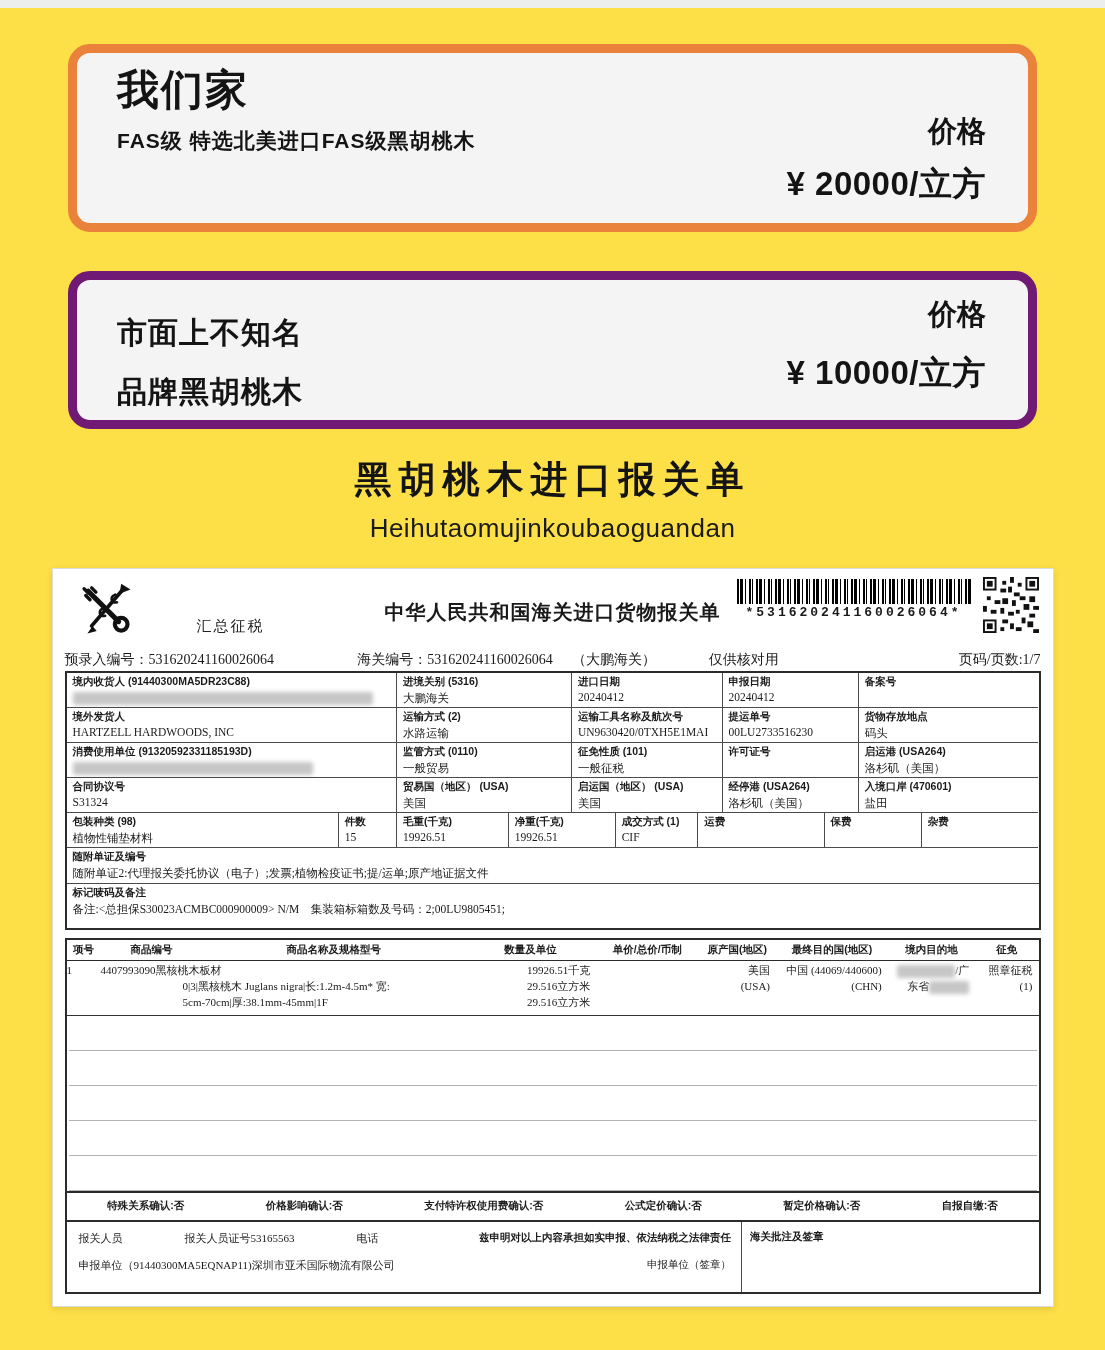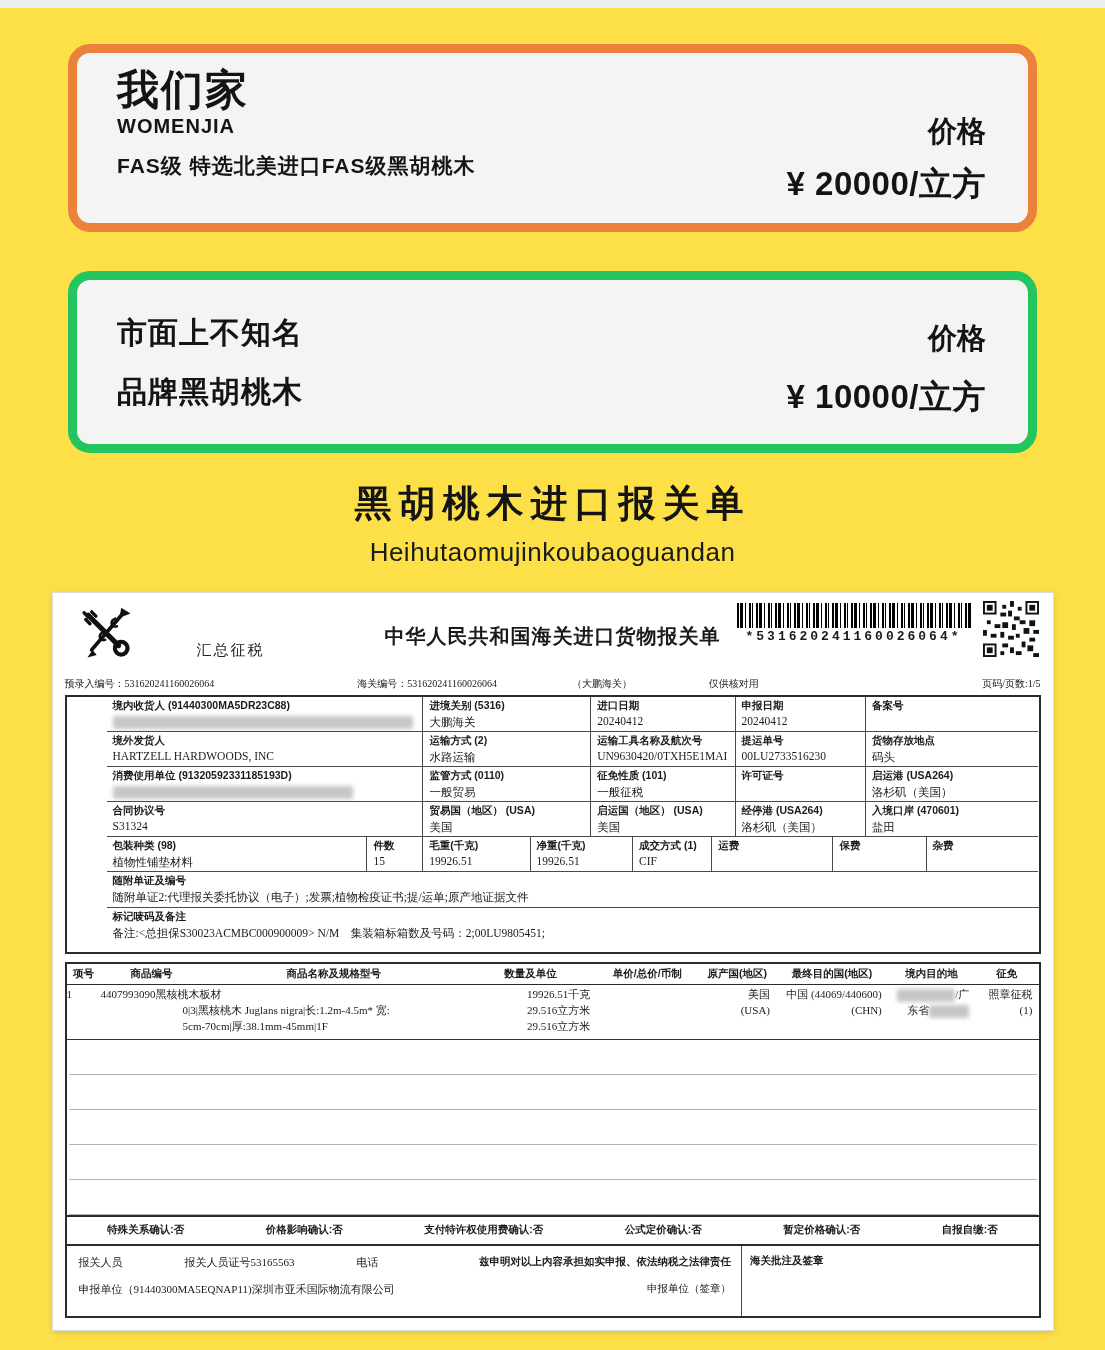--- a/index.html
+++ b/index.html
@@ -2,21 +2,21 @@
 <html><head>
 <meta charset="utf-8">
 <style>
   html,body{margin:0;padding:0;background:#eceded;}
   .canvas{width:1105px;height:1350px;margin:8px auto;background:#fde047;overflow:hidden;position:relative;
           font-family:"Liberation Sans","DejaVu Sans",sans-serif;color:#141414;}
 
   
   .promo{box-sizing:border-box;margin:0 68px;border-radius:22px;background:#f4f4f4;display:flex;align-items:stretch;}
   .promo-ours{margin-top:36px;height:188px;border:9px solid #ea823c;padding:14px 42px 16px 40px;}
-  .promo-market{margin-top:39px;height:182px;border:9px solid #22c55e;padding:24px 42px 24px 40px;}
+  .promo-market{margin-top:39px;height:158px;border:9px solid #701a75;padding:24px 42px 24px 40px;}
   .p-left{flex:1;display:flex;flex-direction:column;justify-content:flex-start;}
   .p-right{display:flex;flex-direction:column;justify-content:flex-end;align-items:flex-end;text-align:right;}
   .brand-zh{font-size:42px;font-weight:900;line-height:1.1;letter-spacing:2px;}
   .brand-en{font-size:20px;font-weight:800;letter-spacing:1px;margin-top:2px;}
   .p-desc{font-size:21px;font-weight:700;margin-top:14px;letter-spacing:1px;white-space:nowrap;}
   .price-label{font-size:29px;font-weight:600;margin-bottom:10px;}
   .price-value{font-size:33px;font-weight:800;letter-spacing:.5px;}
   .p-line{font-size:30px;font-weight:700;line-height:1.95;letter-spacing:1px;}
   .promo-market .price-label{margin-bottom:16px;}
 
@@ -32,25 +32,25 @@
   .d-head{position:relative;height:70px;}
   .emblem{position:absolute;left:14px;top:4px;width:54px;height:56px;}
   .stamp{position:absolute;left:132px;top:40px;font-size:15px;letter-spacing:2px;color:#222;}
   .d-title{text-align:center;padding-top:22px;font-size:20px;font-weight:700;letter-spacing:1px;
            font-family:"Liberation Sans","DejaVu Sans",sans-serif;}
   .barcode-wrap{position:absolute;right:70px;top:2px;width:234px;text-align:center;}
   .barcode{height:25px;background:repeating-linear-gradient(90deg,#000 0 2px,#fff 2px 3px,#000 3px 6px,#fff 6px 8px,#000 8px 9px,#fff 9px 12px,#000 12px 14px,#fff 14px 15px,#000 15px 16px,#fff 16px 19px);}
   .barcode-num{font-family:"Liberation Mono","DejaVu Sans Mono",monospace;font-size:13px;font-weight:700;letter-spacing:3px;margin-top:1px;white-space:nowrap;}
   .qr{position:absolute;right:2px;top:0;width:56px;height:56px;}
 
-  .meta{display:flex;font-size:10px;margin-top:4px;height:18px;align-items:center;}
+  .meta{display:flex;font-size:14px;margin-top:4px;height:18px;align-items:center;}
   .meta .m1{width:30%;} .meta .m2{width:22%;} .meta .m3{width:14%;} .meta .m4{width:21%;} .meta .m5{flex:1;text-align:right;}
 
   .itable{border:2px solid #2b2b2b;margin-top:2px;}
-  .irow{display:grid;padding-left:40px;}
+  .irow{display:grid;}
   .cols-main{grid-template-columns:34% 18% 15.5% 14% 18.5%;}
   .cols-wt{grid-template-columns:28% 6% 11.5% 11% 8.5% 13% 10% 12%;}
   .cell{border-right:1px solid #4a4a4a;border-bottom:1px solid #4a4a4a;padding:2px 6px 1px;min-height:33px;box-sizing:border-box;overflow:hidden;}
   .irow .cell:last-child{border-right:none;}
   .flabel{font-size:10.5px;font-weight:700;font-family:"Liberation Sans","DejaVu Sans",sans-serif;white-space:nowrap;}
   .fvalue{font-size:11.5px;margin-top:2px;white-space:nowrap;}
   .fullrow .cell{min-height:36px;}
   .marksrow .cell{min-height:44px;}
   .redact{display:inline-block;height:13px;background:#c6c6c6;filter:blur(2px);border-radius:2px;vertical-align:middle;}
   .w300{width:300px;} .w240{width:240px;} .w58{width:58px;} .w40{width:40px;}
@@ -81,21 +81,20 @@
   .bb-push{margin-left:auto;white-space:nowrap;font-size:10.5px;}
 </style>
 </head>
 <body>
 
 <div class="canvas">
 
   <div class="promo promo-ours">
     <div class="p-left">
       <div class="brand-zh">我们家</div>
-      <div class="brand-en">WOMENJIA</div>
       <div class="p-desc">FAS级 特选北美进口FAS级黑胡桃木</div>
     </div>
     <div class="p-right">
       <div class="price-label">价格</div>
       <div class="price-value">¥ 20000/立方</div>
     </div>
   </div>
 
   <div class="promo promo-market">
     <div class="p-left">
@@ -174,21 +173,21 @@
             <rect x="9" y="26" width="2" height="2"></rect>
         </g>
       </svg>
     </div>
 
     <div class="meta">
       <span class="m1">预录入编号：531620241160026064</span>
       <span class="m2">海关编号：531620241160026064</span>
       <span class="m3">（大鹏海关）</span>
       <span class="m4">仅供核对用</span>
-      <span class="m5">页码/页数:1/5</span>
+      <span class="m5">页码/页数:1/7</span>
     </div>
 
     <div class="itable">
       <div class="irow cols-main">
         <div class="cell">
           <div class="flabel">境内收货人 (91440300MA5DR23C88)</div>
           <div class="fvalue"><span class="redact w300"></span></div>
         </div>
         <div class="cell">
           <div class="flabel">进境关别 (5316)</div>

